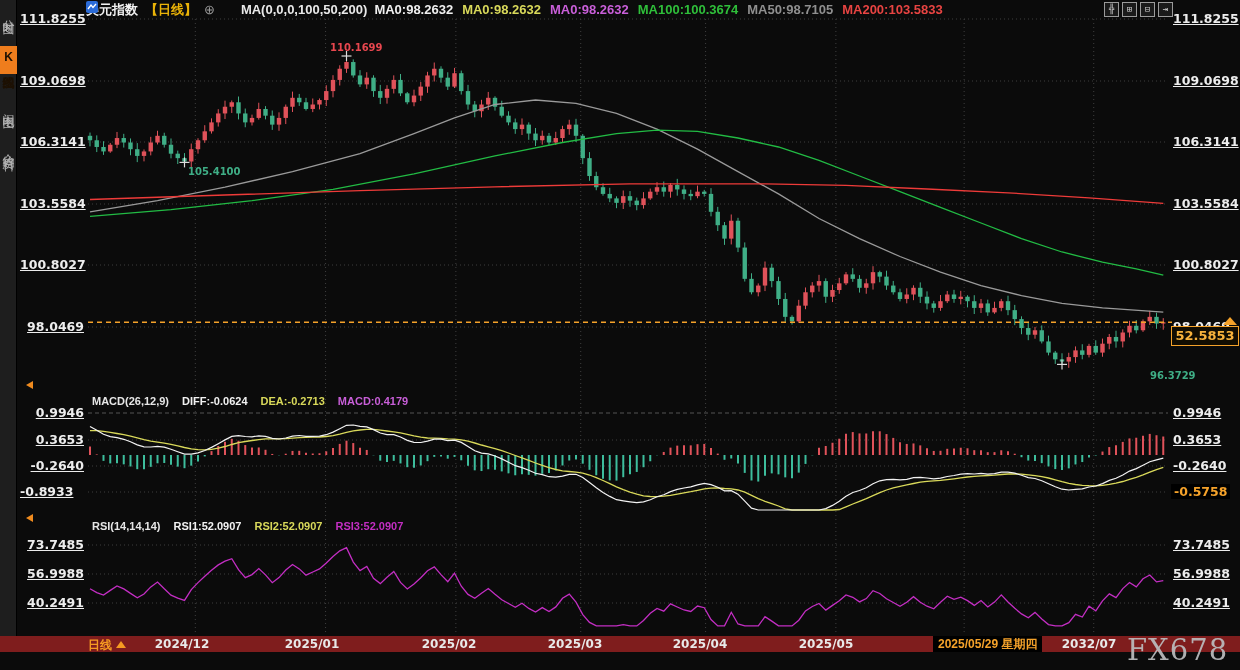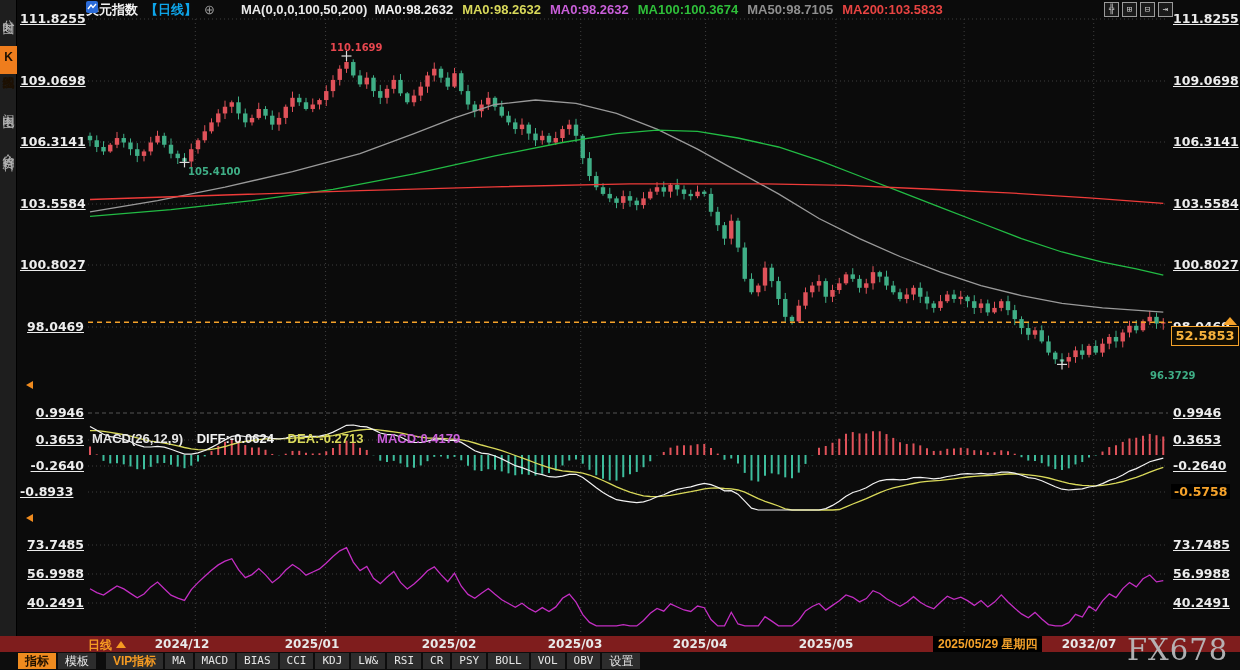--- a/index.html
+++ b/index.html
@@ -14,21 +14,21 @@
     letter-spacing:2px;cursor:pointer;padding:4px 0;width:17px;text-align:center;}
   .side-tab.active{background:#ef7d1d;color:#1d1002;font-weight:bold;}
   
   #header{position:absolute;left:86px;top:1px;height:17px;display:flex;align-items:center;
     gap:7px;z-index:4;font-size:13px;font-weight:bold;white-space:nowrap;}
   #win-icons{position:absolute;left:1104px;top:2px;display:flex;gap:3px;z-index:4;}
   .wicon{width:13px;height:13px;border:1px solid #9a9a9a;color:#cfcfcf;font-size:9px;line-height:12px;
     text-align:center;background:#1a1a1a;cursor:pointer;font-family:"DejaVu Sans Mono",monospace;}
   .tick{position:absolute;z-index:2;font-size:12.5px;font-weight:bold;color:#ededed;
     font-family:"DejaVu Sans",sans-serif;text-decoration:underline;}
-  .pane-label{position:absolute;z-index:3;font-size:13px;font-weight:bold;white-space:nowrap;margin-top:36px;}
+  .pane-label{position:absolute;z-index:3;font-size:11px;font-weight:bold;white-space:nowrap;}
   .pane-label span{margin-right:10px;}
   .anno{position:absolute;z-index:3;font-size:10px;font-weight:bold;font-family:"DejaVu Sans",sans-serif;}
   #price-tag{position:absolute;left:1171px;top:326px;width:66px;height:18px;border:1px solid #f5a22a;
     background:#120d02;color:#f8b23c;font-size:13px;font-weight:bold;text-align:center;line-height:18px;
     z-index:5;font-family:"DejaVu Sans",sans-serif;}
   #price-arrow{position:absolute;left:1223px;top:317px;width:0;height:0;z-index:5;
     border-left:7px solid transparent;border-right:7px solid transparent;border-bottom:8px solid #f5a22a;}
   #macd-tag{position:absolute;left:1171px;top:484px;background:#000;color:#f5a22a;font-size:12.5px;
     font-weight:bold;padding:0 3px;z-index:4;font-family:"DejaVu Sans",sans-serif;}
   
@@ -577,21 +577,21 @@
 
 <div id="sidebar">
       <div class="side-tab">分时图</div>
       <div class="side-tab active">K线图</div>
       <div class="side-tab">闪电图</div>
       <div class="side-tab">合约资料</div>
     </div>
 
 <div id="header">
   <span style="color:#f2f2f2;">美元指数</span>
-  <span style="color:#0ea5e9;">【日线】</span>
+  <span style="color:#eab308;">【日线】</span>
   <span style="color:#9a9a9a;font-weight:normal;">⊕</span>
   <span style="display:inline-block;width:12px;height:12px;">
     <svg width="12" height="12">
           <rect x="0" y="0" width="12" height="12" rx="2" fill="#2b6bd7"></rect>
     <polyline points="2,8 5,4 7,6.5 10,3" stroke="#fff" stroke-width="1.3" fill="none"></polyline>
         </svg>
   </span>
   <span style="color:#e9e9e9;">MA(0,0,0,100,50,200)</span>
   <span id="ma-values"><span style="color: rgb(240, 240, 240); margin-right: 9px;">MA0:98.2632</span><span style="color: rgb(217, 217, 90); margin-right: 9px;">MA0:98.2632</span><span style="color: rgb(201, 95, 217); margin-right: 9px;">MA0:98.2632</span><span style="color: rgb(47, 191, 58); margin-right: 9px;">MA100:100.3674</span><span style="color: rgb(143, 143, 143); margin-right: 9px;">MA50:98.7105</span><span style="color: rgb(232, 68, 66); margin-right: 9px;">MA200:103.5833</span></span>
 </div>
@@ -601,20 +601,26 @@
       <div class="wicon">⊟</div>
       <div class="wicon">⇥</div>
     </div>
 
 <div class="pane-label" style="left:92px;top:395px;">
   <span style="color:#e6e6e6;">MACD(26,12,9)</span>
   <span style="color:#f2f2f2;">DIFF:-0.0624</span>
   <span style="color:#d9d95a;">DEA:-0.2713</span>
   <span style="color:#c95fd9;">MACD:0.4179</span>
 </div>
+<div class="pane-label" style="left:92px;top:520px;">
+  <span style="color:#e6e6e6;">RSI(14,14,14)</span>
+  <span style="color:#f2f2f2;">RSI1:52.0907</span>
+  <span style="color:#d9d95a;">RSI2:52.0907</span>
+  <span style="color:#c32ec3;">RSI3:52.0907</span>
+</div>
 
 <div class="anno" style="left:330px;top:42px;color:#e8474f;">110.1699</div>
 <div class="anno" style="left:188px;top:166px;color:#3fae86;">105.4100</div>
 <div class="anno" style="left:1150px;top:370px;color:#3fae86;">96.3729</div>
 
 <div id="price-arrow"></div>
 <div id="price-tag">52.5853</div>
 <div id="macd-tag">-0.5758</div>
 
 <div class="collapse" style="top:381px;"></div>
@@ -627,38 +633,20 @@
   <div id="seldate">2025/05/29 星期四</div>
 <div class="datelabel" style="left: 182px;">2024/12</div>
       <div class="datelabel" style="left: 312px;">2025/01</div>
       <div class="datelabel" style="left: 449px;">2025/02</div>
       <div class="datelabel" style="left: 575px;">2025/03</div>
       <div class="datelabel" style="left: 700px;">2025/04</div>
       <div class="datelabel" style="left: 826px;">2025/05</div>
       <div class="datelabel" style="left: 1089px;">2032/07</div>
     </div>
 
-<div id="toolbar">
-      <div class="tb active">指标</div>
-      <div class="tb">模板</div>
-      <div class="tb vip gap">VIP指标</div>
-      <div class="tb mono">MA</div>
-      <div class="tb mono">MACD</div>
-      <div class="tb mono">BIAS</div>
-      <div class="tb mono">CCI</div>
-      <div class="tb mono">KDJ</div>
-      <div class="tb mono">LW&amp;</div>
-      <div class="tb mono">RSI</div>
-      <div class="tb mono">CR</div>
-      <div class="tb mono">PSY</div>
-      <div class="tb mono">BOLL</div>
-      <div class="tb mono">VOL</div>
-      <div class="tb mono">OBV</div>
-      <div class="tb">设置</div>
-    </div>
 
 <div id="watermark">FX678</div>
 
 <div class="tick" style="left: 20px; width: 64px; text-align: right; top: 11px;">111.8255</div>
     <div class="tick" style="left: 1173px; width: 64px; text-align: left; top: 11px;">111.8255</div>
     <div class="tick" style="left: 20px; width: 64px; text-align: right; top: 73px;">109.0698</div>
     <div class="tick" style="left: 1173px; width: 64px; text-align: left; top: 73px;">109.0698</div>
     <div class="tick" style="left: 20px; width: 64px; text-align: right; top: 134px;">106.3141</div>
     <div class="tick" style="left: 1173px; width: 64px; text-align: left; top: 134px;">106.3141</div>
     <div class="tick" style="left: 20px; width: 64px; text-align: right; top: 196px;">103.5584</div>

